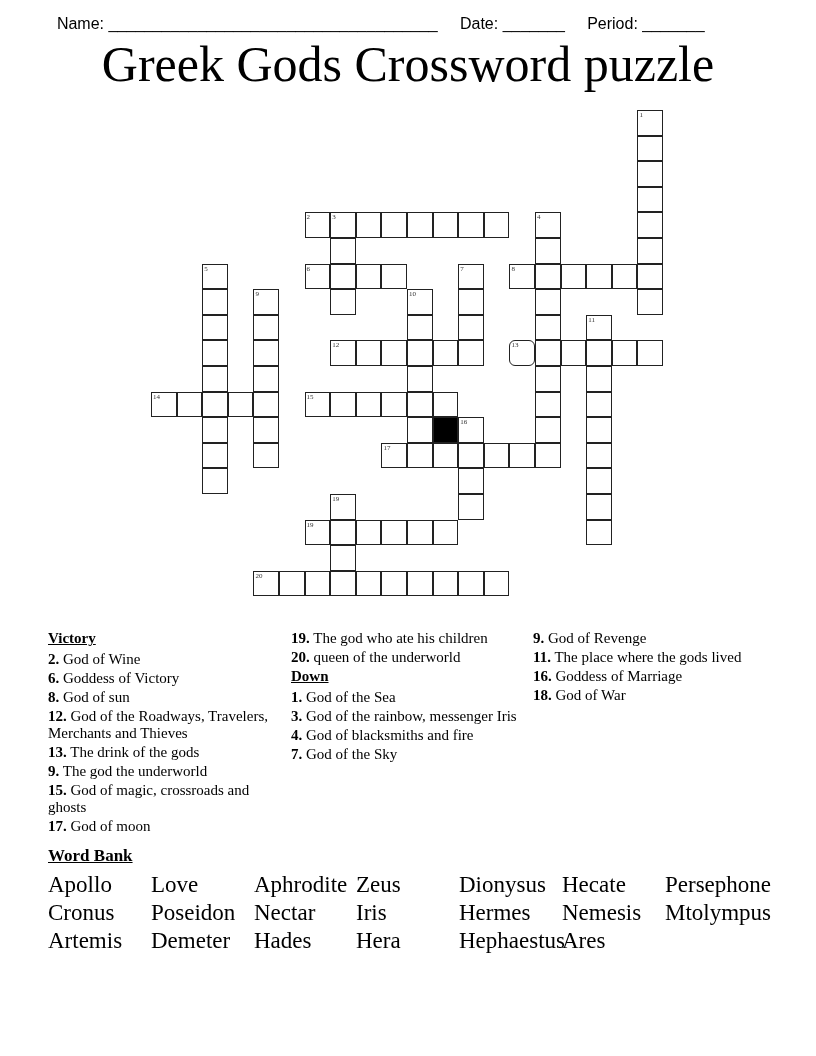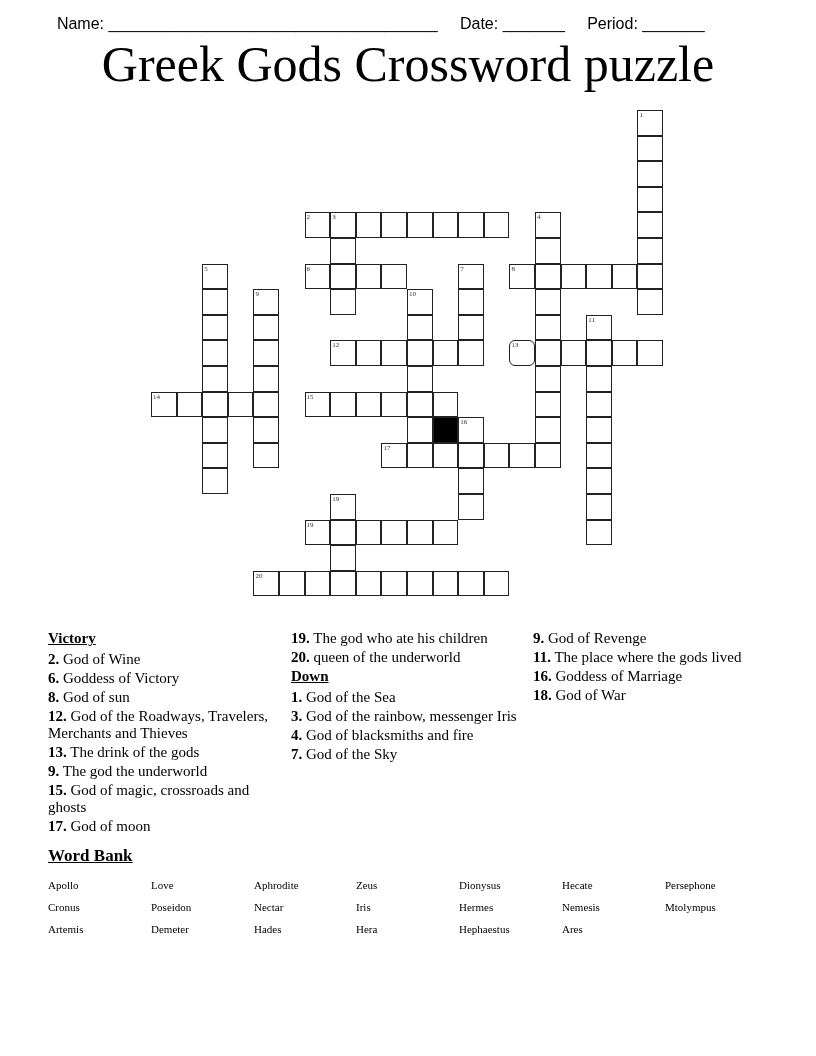--- a/index.html
+++ b/index.html
@@ -35,21 +35,21 @@
     }
     .clue { font-size: 15px; line-height: 17px; margin-bottom: 2px; }
     .clue b { font-weight: bold; }
     .wordbank-title {
       position: absolute; top: 846px; left: 48px;
       font-weight: bold; text-decoration: underline; font-size: 17px;
     }
     .wb-grid {
       position: absolute; top: 874px; left: 48px;
       display: grid; grid-template-columns: 103px 103px 102px 103px 103px 103px 110px;
-      font-size: 11px; line-height: 22px;
+      row-gap: 6px; font-size: 23px; line-height: 22px;
     }
   </style>
 </head>
 <body>
 
 <div class="header-line">
   <span>Name:</span><span> _____________________________________</span><span>     </span><span>Date:</span><span> _______</span><span>     </span><span>Period:</span><span> _______</span>
 </div>
 
 <div class="title">Greek Gods Crossword puzzle</div>

